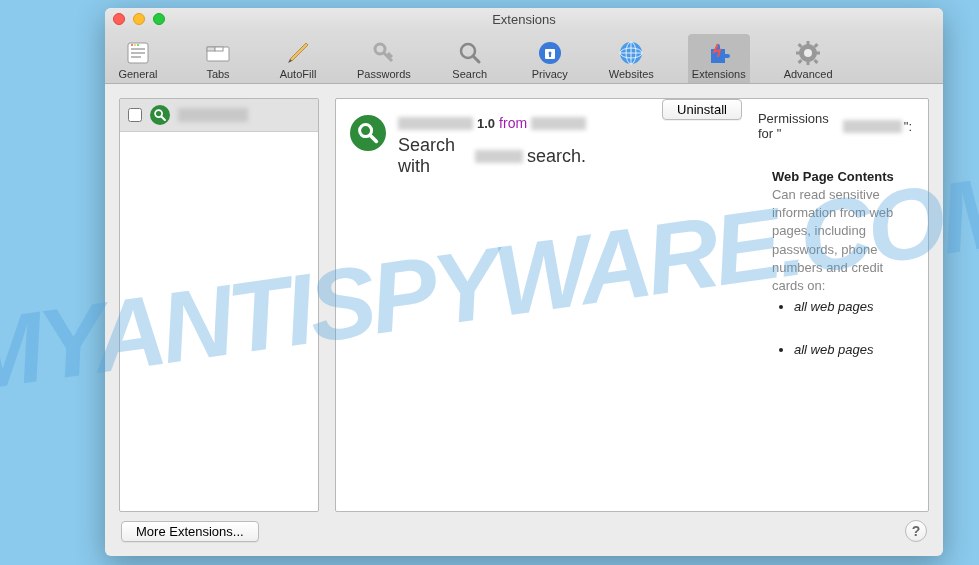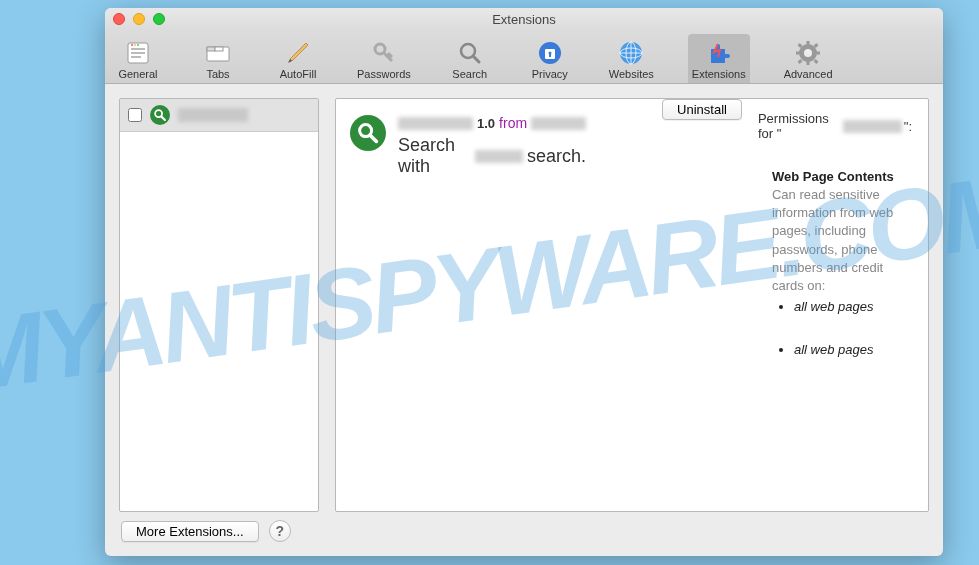--- a/index.html
+++ b/index.html
@@ -175,21 +175,21 @@
     .divider { border-top: 1px solid #d0d0d0; }
     .perms { padding: 12px 16px; }
     .perms-title { font-size: 13px; color: #333; display:flex; align-items:center; gap:2px;}
     .perms-section { margin-top: 28px; margin-left: 14px; }
     .perms-head { font-weight: 600; font-size: 13px; color: #222; }
     .perms-desc { font-size: 13px; color: #888; margin-top: 2px; line-height: 1.4; }
     .perms-list { margin-top: 4px; margin-left: 22px; font-size: 13px; color: #222; }
     .perms-list li { margin: 2px 0; font-style: italic; }
     .footer {
       display: flex;
-      justify-content: flex-start;
+      justify-content: space-between;
       align-items: center;
       gap: 10px;
       padding: 0 2px;
     }
     .help-btn {
       width: 22px; height: 22px;
       border-radius: 50%;
       border: 1px solid #bbb;
       background: linear-gradient(#fff,#eee);
       font-size: 14px; font-weight: 600; color: #666;

